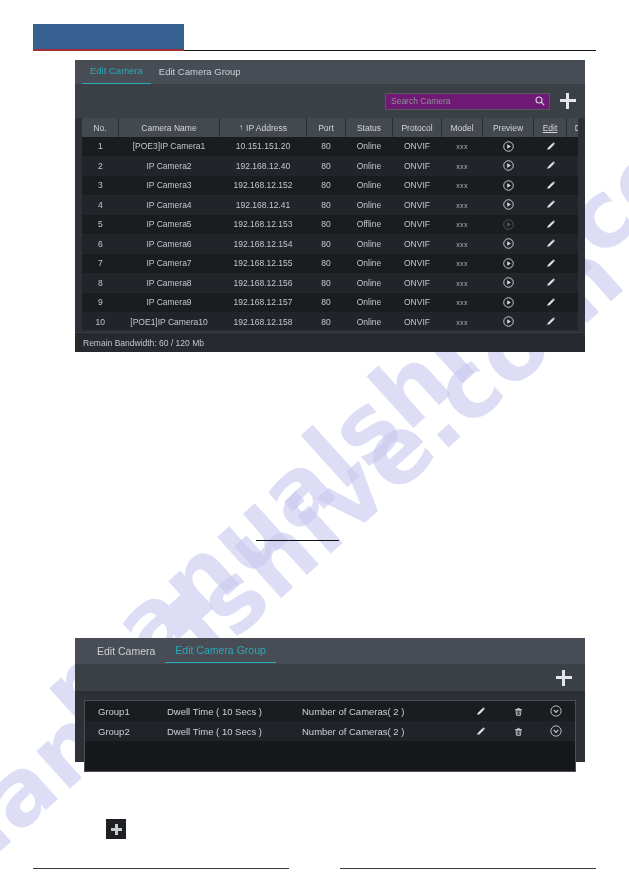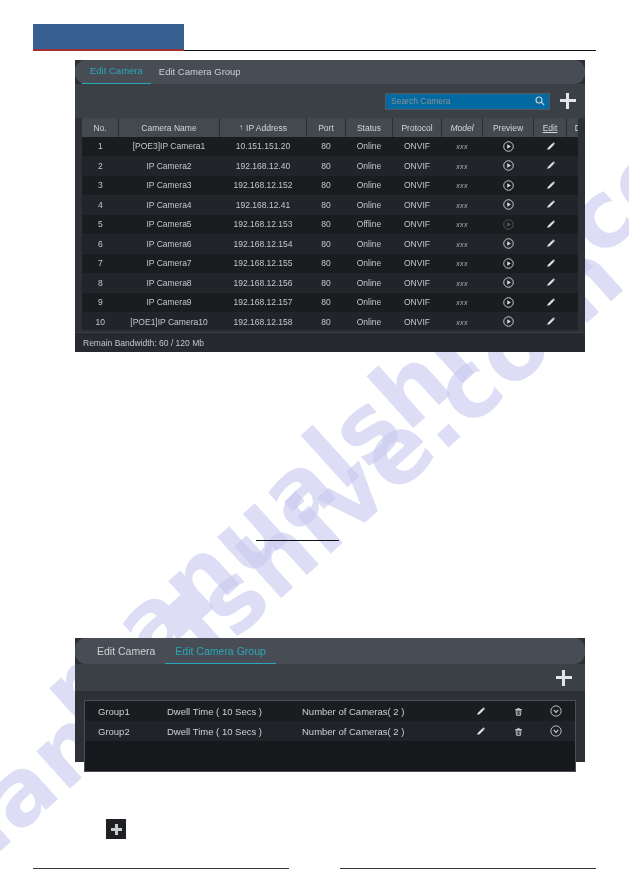--- a/index.html
+++ b/index.html
@@ -112,24 +112,23 @@
     width: 510px; height: 292px;
     background: #2d3036;
     z-index: 5;
     color: #d8dade;
   }
 
   .tabbar {
     height: 24px;
     background: #484d55;
     display: flex;
-    align-items: flex-end;
+    align-items: flex-start;
     padding-left: 7px;
     box-sizing: border-box;
-    border-radius: 11px;
   }
   .tab {
     font-size: 9.5px;
     color: #ccd0d5;
     padding: 0 8px;
     line-height: 24px;
     white-space: nowrap;
   }
   .tab.active {
     color: #29a8b8;
@@ -143,21 +142,21 @@
     background: #3b3f46;
     display: flex;
     align-items: center;
     justify-content: flex-end;
     padding-right: 8px;
     box-sizing: border-box;
   }
   .search-box {
     width: 165px;
     height: 17px;
-    background: #0369a1;
+    background: #701a75;
     border: 1px solid #55595f;
     display: flex;
     align-items: center;
     padding: 0 4px 0 5px;
     box-sizing: border-box;
   }
   .search-box input {
     flex: 1;
     background: transparent;
     border: 0;
@@ -225,21 +224,21 @@
     color: #d3d6da;
     font-size: 8px;
     vertical-align: 1px;
   }
   .col-no   { width: 34px; }
   .col-name { width: 98px; }
   .col-ip   { width: 84px; }
   .col-port { width: 36px; }
   .col-stat { width: 44px; }
   .col-prot { width: 46px; }
-  .col-mod  { width: 38px; font-style: italic; }
+  .col-mod  { width: 38px; }
   .col-prev { width: 48px; }
   .col-edit { width: 30px; text-decoration: underline; }
   .col-del  { width: 38px; }
 
   .model-x { font-size: 7px; color: #aeb1b6; letter-spacing: .3px; }
 
   .ico { display: inline-block; line-height: 0; vertical-align: middle; }
   .ico svg { display: block; margin: 0 auto; }
   .dim { opacity: .32; }
 

